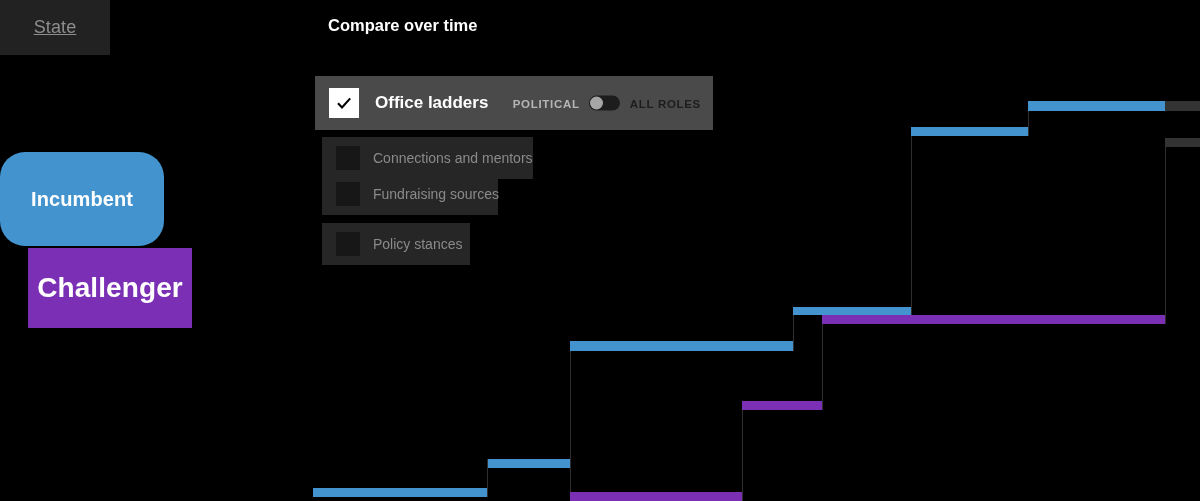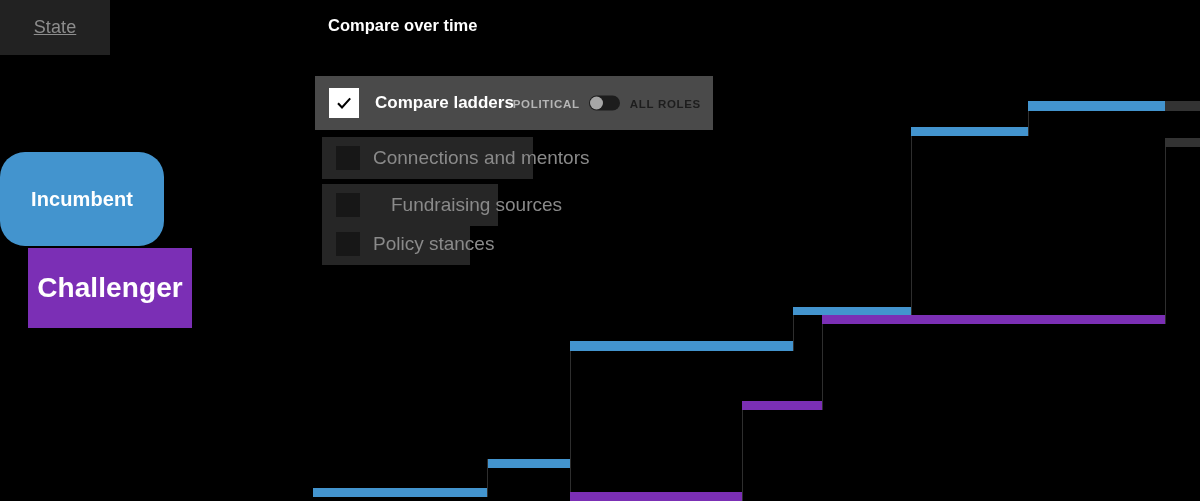--- a/index.html
+++ b/index.html
@@ -83,21 +83,21 @@
   .opt-row.active {
     left: 0; top: 76px; width: 398px; height: 54px;
     background: #4a4a4a;
   }
   .opt-row.idle {
     left: 7px;
     height: 42px;
     background: #262626;
   }
   .opt-row.idle.r1 { top: 137px; width: 211px; }
-  .opt-row.idle.r2 { top: 184px; width: 176px; gap: 18px; }
+  .opt-row.idle.r2 { top: 173px; width: 176px; }
   .opt-row.idle.r3 { top: 223px; width: 148px; }
 
   .cbox {
     box-sizing: border-box;
     flex: 0 0 auto;
     display: flex;
     align-items: center;
     justify-content: center;
   }
   .cbox.on {
@@ -115,21 +115,21 @@
   .opt-label { white-space: nowrap; }
   .opt-row.active .opt-label {
     margin-left: 16px;
     color: #ffffff;
     font-size: 17px;
     font-weight: 700;
   }
   .opt-row.idle .opt-label {
     margin-left: 13px;
     color: #8a8a8a;
-    font-size: 19px;
+    font-size: 14px;
     font-weight: 400;
   }
 
   
   #toggle-group {
     position: absolute;
     right: 12px;
     top: 50%;
     transform: translateY(-50%);
     display: flex;
@@ -180,21 +180,21 @@
   <div id="compare-title">Compare over time</div>
 
   <div class="opt-row active">
     <div class="cbox on">
       <span>
         <svg width="18" height="18" viewBox="0 0 18 18" aria-hidden="true">
           <path d="M3 9.3 L7 13.4 L15.2 4.4" fill="none" stroke="#000000" stroke-width="2.1"></path>
         </svg>
       </span>
     </div>
-    <span class="opt-label">Compare ladders</span>
+    <span class="opt-label">Office ladders</span>
 
     <div id="toggle-group">
       <span class="tg-label left">POLITICAL</span>
       <span id="toggle-switch">
         <span id="toggle-knob"></span>
       </span>
       <span class="tg-label right">ALL ROLES</span>
     </div>
   </div>
 

